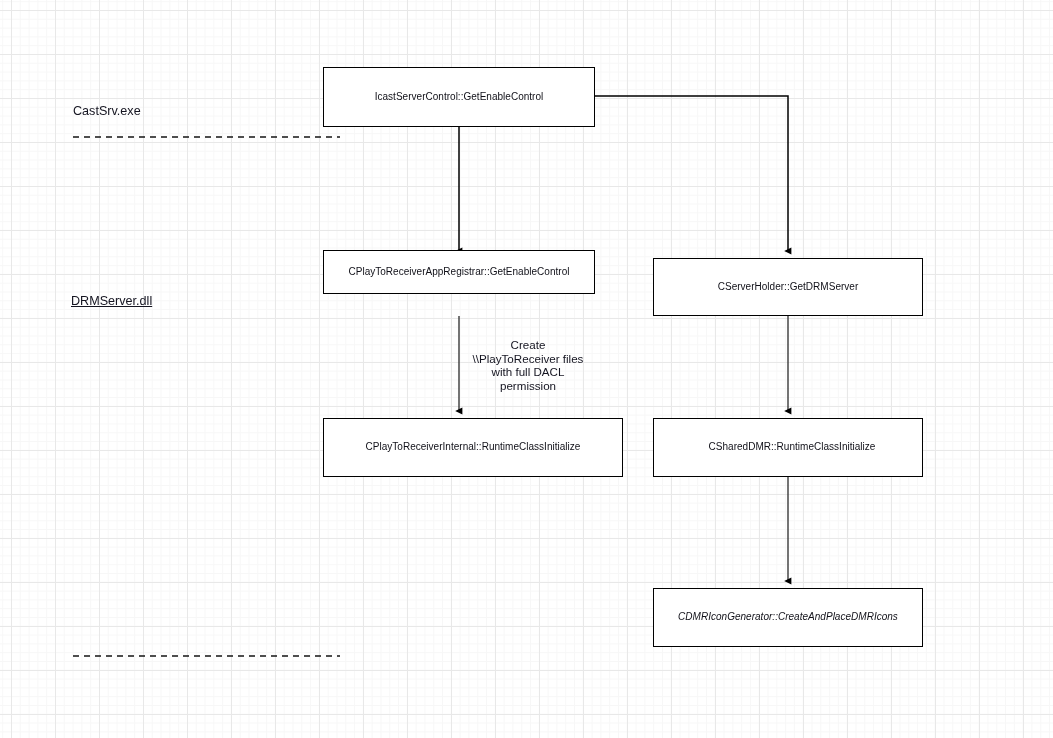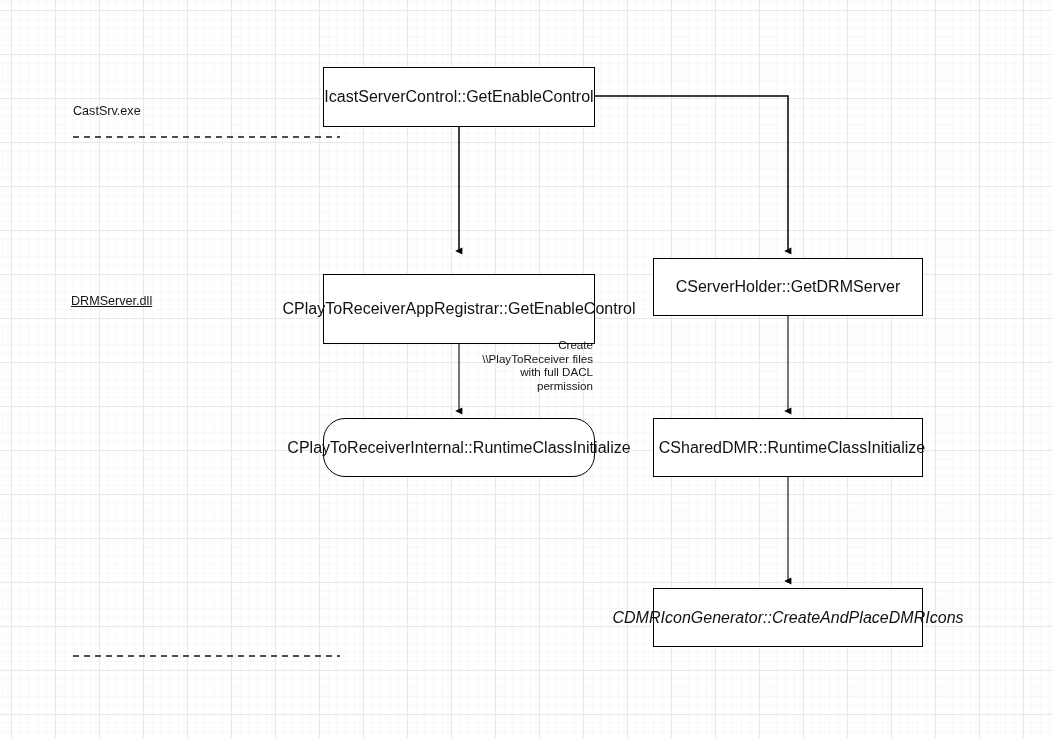--- a/index.html
+++ b/index.html
@@ -44,42 +44,42 @@
   .node {
     position: absolute;
     box-sizing: border-box;
     border: 1.4px solid #000000;
     background: #ffffff;
     display: flex;
     align-items: center;
     justify-content: center;
     text-align: center;
     color: #101018;
-    font-size: 16px;
+    font-size: 10px;
     line-height: 1.25;
     letter-spacing: 0.02px;
     z-index: 3;
   }
   .node-label {
     padding: 0 6px;
     white-space: nowrap;
   }
   .lane-label {
     position: absolute;
     color: #141420;
     font-size: 12.6px;
     white-space: nowrap;
     z-index: 3;
   }
   .edge-note {
     position: absolute;
     color: #141420;
     font-size: 11.6px;
     line-height: 1.18;
-    text-align: right;
+    text-align: center;
     z-index: 4;
   }
   .edge-note div {
     white-space: nowrap;
   }
 </style>
 </head>
 <body>
 
 <div id="canvas">
@@ -106,29 +106,29 @@
   </svg>
 
   <div class="lane-label" style="left:73px; top:104px;">CastSrv.exe</div>
 
   <div class="lane-label" style="left:71px; top:294px;text-decoration:underline;">DRMServer.dll</div>
 
   <div class="node" style="left:323px; top:67px; width:272px; height:60px;">
     <span class="node-label">IcastServerControl::GetEnableControl</span>
   </div>
 
-  <div class="node" style="left:323px; top:274px; width:272px; height:70px;text-align:center;">
+  <div class="node" style="left:323px; top:250px; width:272px; height:44px;text-align:center;">
     <span class="node-label">CPlayToReceiverAppRegistrar::GetEnableControl</span>
   </div>
 
   <div class="node" style="left:653px; top:258px; width:270px; height:58px;">
     <span class="node-label">CServerHolder::GetDRMServer</span>
   </div>
 
-  <div class="node" style="left:323px; top:418px; width:272px; height:59px;border-radius:22px;">
+  <div class="node" style="left:323px; top:418px; width:300px; height:59px;">
     <span class="node-label">CPlayToReceiverInternal::RuntimeClassInitialize</span>
   </div>
 
   <div class="node" style="left:653px; top:418px; width:270px; height:59px;padding-left:8px;">
     <span class="node-label">CSharedDMR::RuntimeClassInitialize</span>
   </div>
 
   <div class="node" style="left:653px; top:588px; width:270px; height:59px;font-style:italic;">
     <span class="node-label">CDMRIconGenerator::CreateAndPlaceDMRIcons</span>
   </div>

